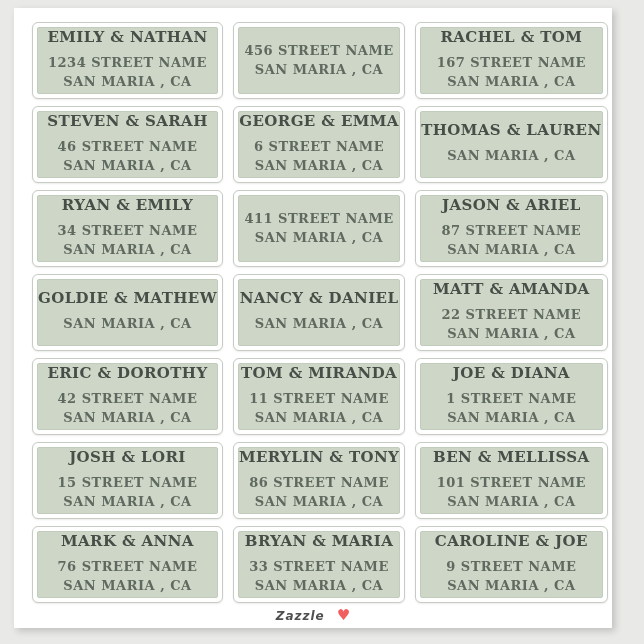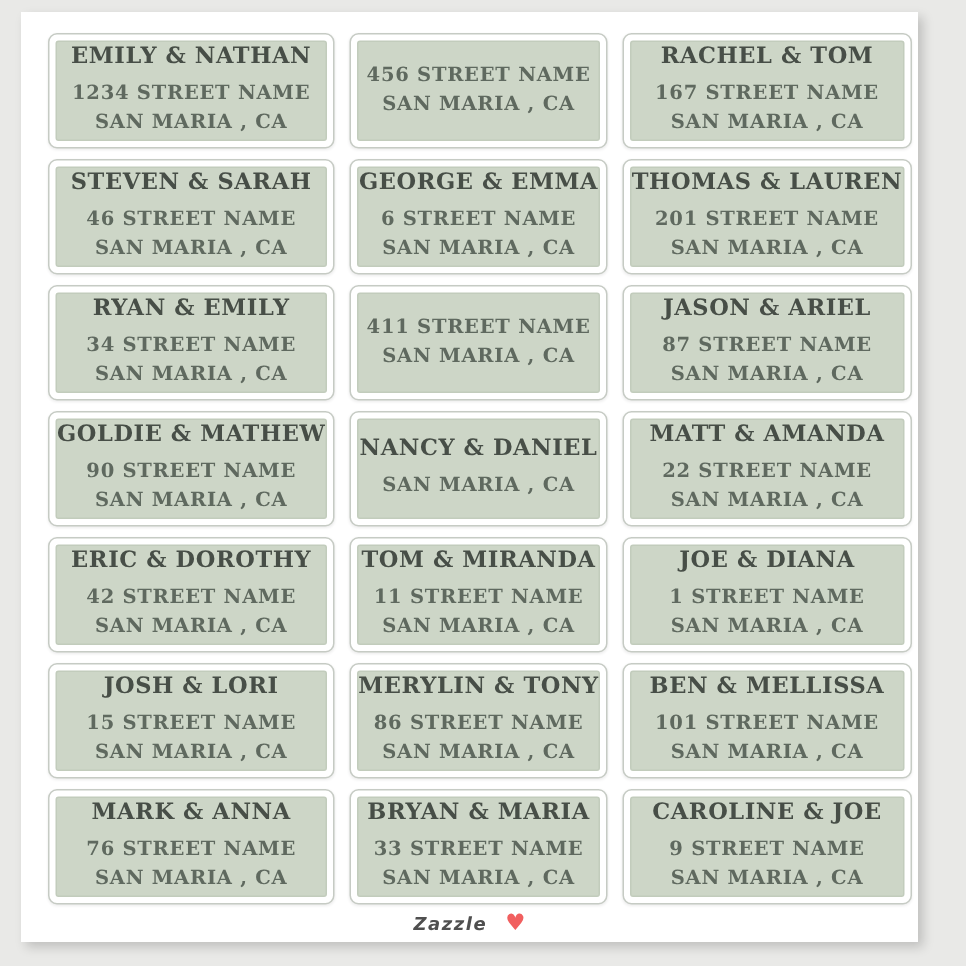--- a/index.html
+++ b/index.html
@@ -140,21 +140,20 @@
     <div class="label-inner">
       <div class="names">GEORGE &amp; EMMA</div>
       <div class="addr">6 STREET NAME</div>
       <div class="addr">SAN MARIA , CA</div>
     </div>
   </div>
 
   <div class="label">
     <div class="label-inner">
       <div class="names">THOMAS &amp; LAUREN</div>
-      <div class="addr">201 STREET NAME</div>
       <div class="addr">SAN MARIA , CA</div>
     </div>
   </div>
 
   <div class="label">
     <div class="label-inner">
       <div class="names">RYAN &amp; EMILY</div>
       <div class="addr">34 STREET NAME</div>
       <div class="addr">SAN MARIA , CA</div>
     </div>
@@ -171,21 +170,20 @@
     <div class="label-inner">
       <div class="names">JASON &amp; ARIEL</div>
       <div class="addr">87 STREET NAME</div>
       <div class="addr">SAN MARIA , CA</div>
     </div>
   </div>
 
   <div class="label">
     <div class="label-inner">
       <div class="names">GOLDIE &amp; MATHEW</div>
-      <div class="addr">90 STREET NAME</div>
       <div class="addr">SAN MARIA , CA</div>
     </div>
   </div>
 
   <div class="label">
     <div class="label-inner">
       <div class="names">NANCY &amp; DANIEL</div>
       <div class="addr">SAN MARIA , CA</div>
     </div>
   </div>

